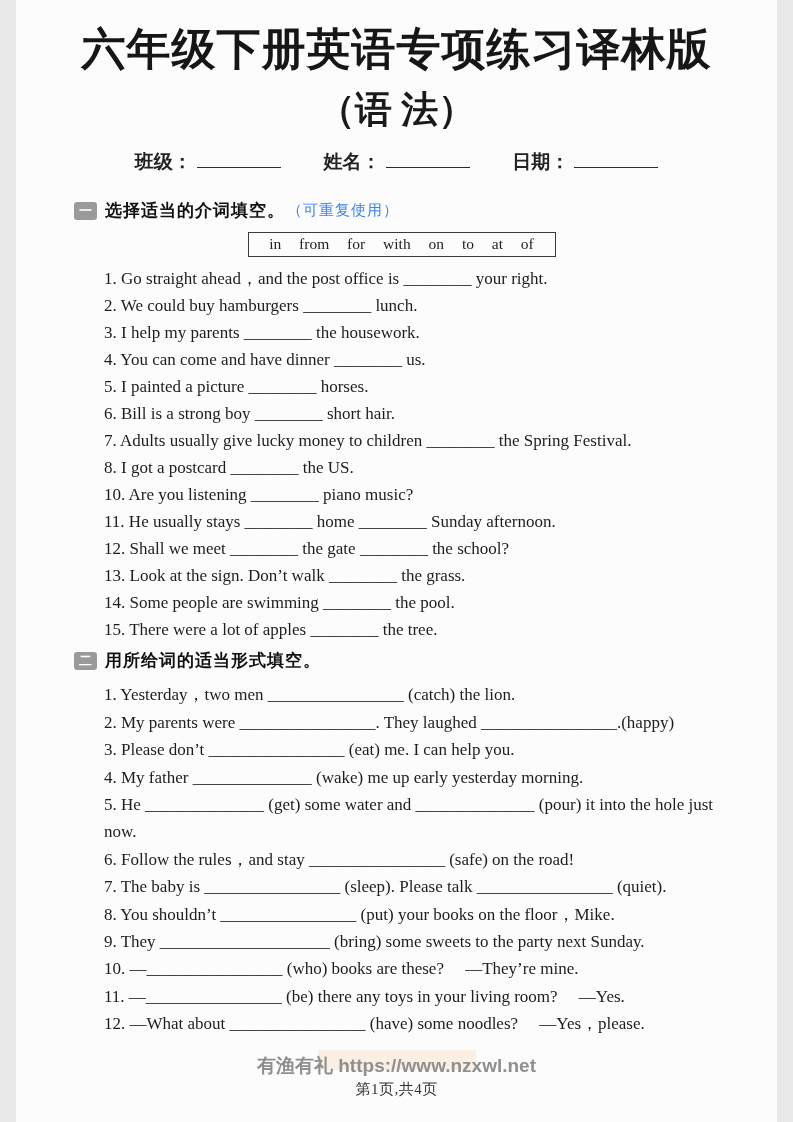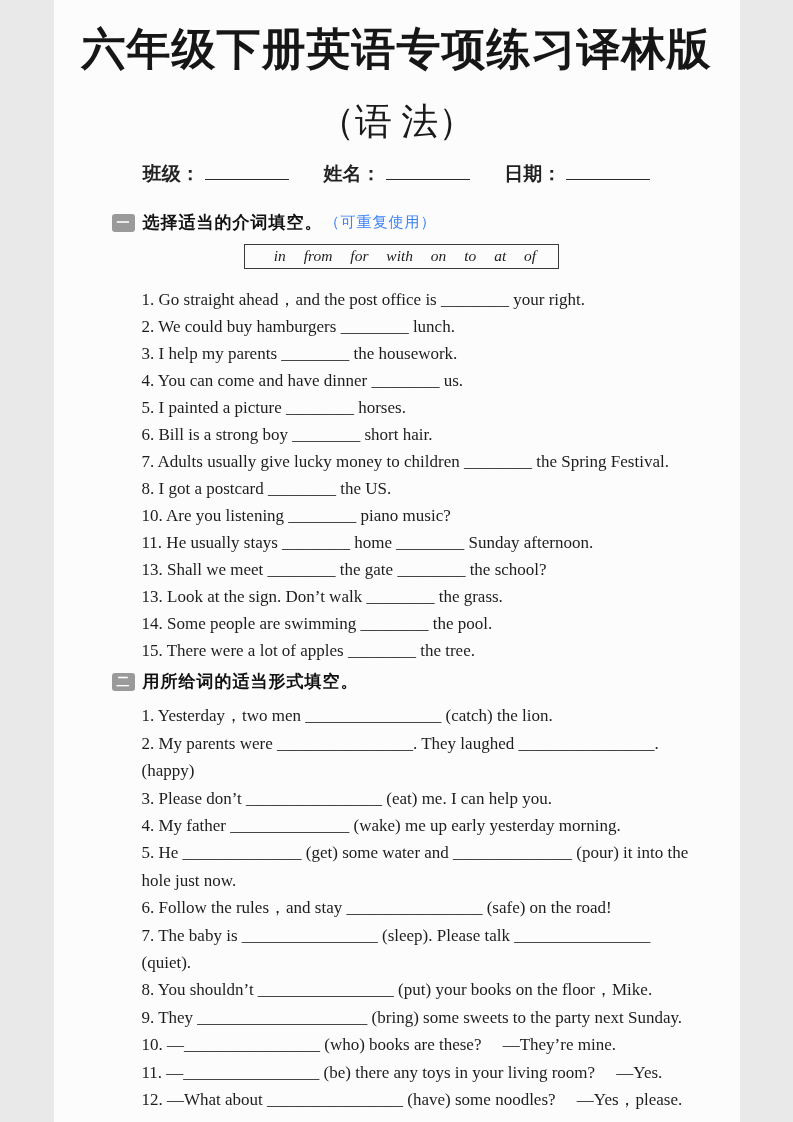--- a/index.html
+++ b/index.html
@@ -2,54 +2,54 @@
 <html><head>
 <meta charset="utf-8">
 <style>
   html, body { margin: 0; padding: 0; }
   body {
     background: #e9e9e9;
     font-family: "Liberation Serif", "DejaVu Serif", serif;
   }
   .page {
     position: relative;
-    width: 686px;
+    width: 761px;
     height: 1122px;
     margin: 0 auto;
     background: #fcfcfc;
     color: #1d1d1d;
     overflow: hidden;
     box-sizing: border-box;
   }
   .title {
     margin: 24px 20px 0 20px;
     text-align: center;
     font-size: 44px;
     font-weight: bold;
     letter-spacing: 1px;
     line-height: 1.2;
     color: #161616;
     font-family: "Liberation Serif", "DejaVu Serif", serif;
   }
   .subtitle {
-    margin-top: 24px;
+    margin-top: 12px;
     text-align: center;
     font-size: 37px;
-    font-weight: normal;
+    font-weight: bold;
     color: #1a1a1a;
     line-height: 1.15;
   }
   .info-row {
     margin-top: 18px;
     text-align: center;
     font-size: 19px;
     font-weight: bold;
     color: #222;
   }
-  .info-item + .info-item { margin-left: 30px; }
+  .info-item + .info-item { margin-left: 38px; }
   .blank-line {
     display: inline-block;
     width: 84px;
     height: 15px;
     border-bottom: 1.6px solid #2a2a2a;
     vertical-align: baseline;
     margin-left: 5px;
   }
   .section { margin: 0 48px 0 58px; }
   .section-1 { margin-top: 24px; }
@@ -81,29 +81,28 @@
     letter-spacing: 1px;
   }
   .section-note {
     font-size: 15px;
     color: #3b82f6;
     margin-left: 2px;
     letter-spacing: 1px;
   }
   .word-bank {
     width: 306px;
-    margin: 10px auto 17px auto;
+    margin: 10px auto 8px auto;
     border: 1.5px solid #3a3a3a;
     text-align: center;
     font-size: 15.5px;
-    padding: 2px 0 3px 7px;
+    padding: 2px 0 3px 0;
     word-spacing: 14px;
     color: #1d1d1d;
     background: #fcfcfc;
-    font-style: italic;
   }
   .questions { margin-left: 30px; margin-top: 8px; }
   .questions-2 { margin-top: 9px; }
   .question {
     font-size: 17px;
     line-height: 27px;
     white-space: pre-wrap;
     color: #1d1d1d;
   }
   .questions-2 .question { line-height: 27.4px; }
@@ -165,21 +164,21 @@
         <div class="question">1. Go straight ahead，and the post office is ________ your right.</div>
         <div class="question">2. We could buy hamburgers ________ lunch.</div>
         <div class="question">3. I help my parents ________ the housework.</div>
         <div class="question">4. You can come and have dinner ________ us.</div>
         <div class="question">5. I painted a picture ________ horses.</div>
         <div class="question">6. Bill is a strong boy ________ short hair.</div>
         <div class="question">7. Adults usually give lucky money to children ________ the Spring Festival.</div>
         <div class="question">8. I got a postcard ________ the US.</div>
         <div class="question">10. Are you listening ________ piano music?</div>
         <div class="question">11. He usually stays ________ home ________ Sunday afternoon.</div>
-        <div class="question">13. Shall we meet ________ the gate ________ the school?</div>
+        <div class="question">12. Shall we meet ________ the gate ________ the school?</div>
         <div class="question">13. Look at the sign. Don’t walk ________ the grass.</div>
         <div class="question">14. Some people are swimming ________ the pool.</div>
         <div class="question">15. There were a lot of apples ________ the tree.</div>
       </div>
   </div>
 
   <div class="section section-2">
     <div class="section-header">
       <span class="badge">二</span>
       <span class="section-title">用所给词的适当形式填空。</span>

